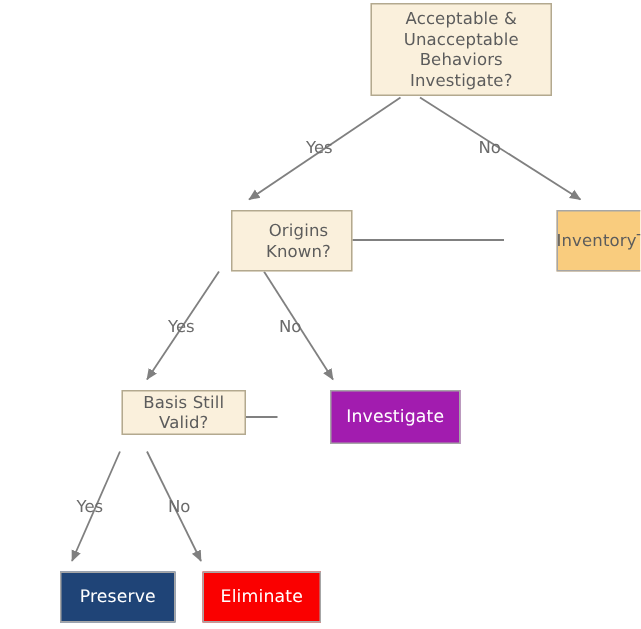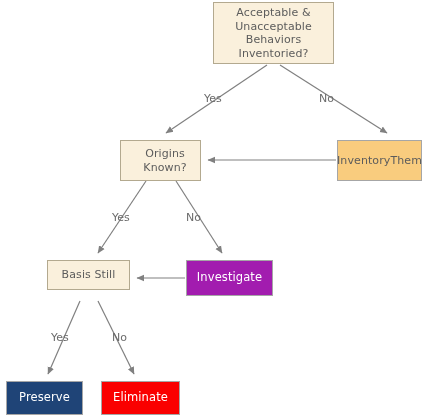--- a/index.html
+++ b/index.html
@@ -33,20 +33,21 @@
     align-items: center;
     justify-content: center;
     text-align: center;
     border: 1px solid #a6a6a6;
     font-size: 11px;
     line-height: 13.5px;
     letter-spacing: 0.1px;
     color: #595959;
     padding: 2px 3px;
     z-index: 2;
+    margin-left: 34px;
   }
   .node-cream {
     background: #faf0dc;
     border-color: #b3a98f;
     color: #5c5c5c;
   }
   .node-orange {
     background: #f9cc7e;
     border-color: #a6a6a6;
     color: #5c5c5c;
@@ -123,35 +124,36 @@
 
     <g>
       <line x1="98" y1="301" x2="134" y2="374" stroke="#808080" stroke-width="1.2" marker-end="url(#arrowhead)"></line>
     </g>
   </svg>
 
   <div class="node node-cream" style="left:213px; top:2px; width:121px; height:62px; flex-direction:column;">
     <span>Acceptable &amp;</span>
     <span>Unacceptable</span>
     <span>Behaviors</span>
-    <span>Inventoried?</span>
+    <span>Investigate?</span>
   </div>
 
   <div class="node node-cream" style="left:120px; top:140px; width:81px; height:41px; flex-direction:column;padding-left:12px;">
     <span>Origins</span>
     <span>Known?</span>
   </div>
 
   <div class="node node-orange" style="left:337px; top:140px; width:85px; height:41px; ">
     <span>Inventory</span>
     <span>Them</span>
   </div>
 
   <div class="node node-cream" style="left:47px; top:260px; width:83px; height:30px; flex-direction:column;">
     <span>Basis Still</span>
+    <span>Valid?</span>
   </div>
 
   <div class="node node-green" style="left:186px; top:260px; width:87px; height:36px;">
     <span>Investigate</span>
   </div>
 
   <div class="node node-navy" style="left:6px; top:381px; width:77px; height:34px;">
     <span>Preserve</span>
   </div>
 

